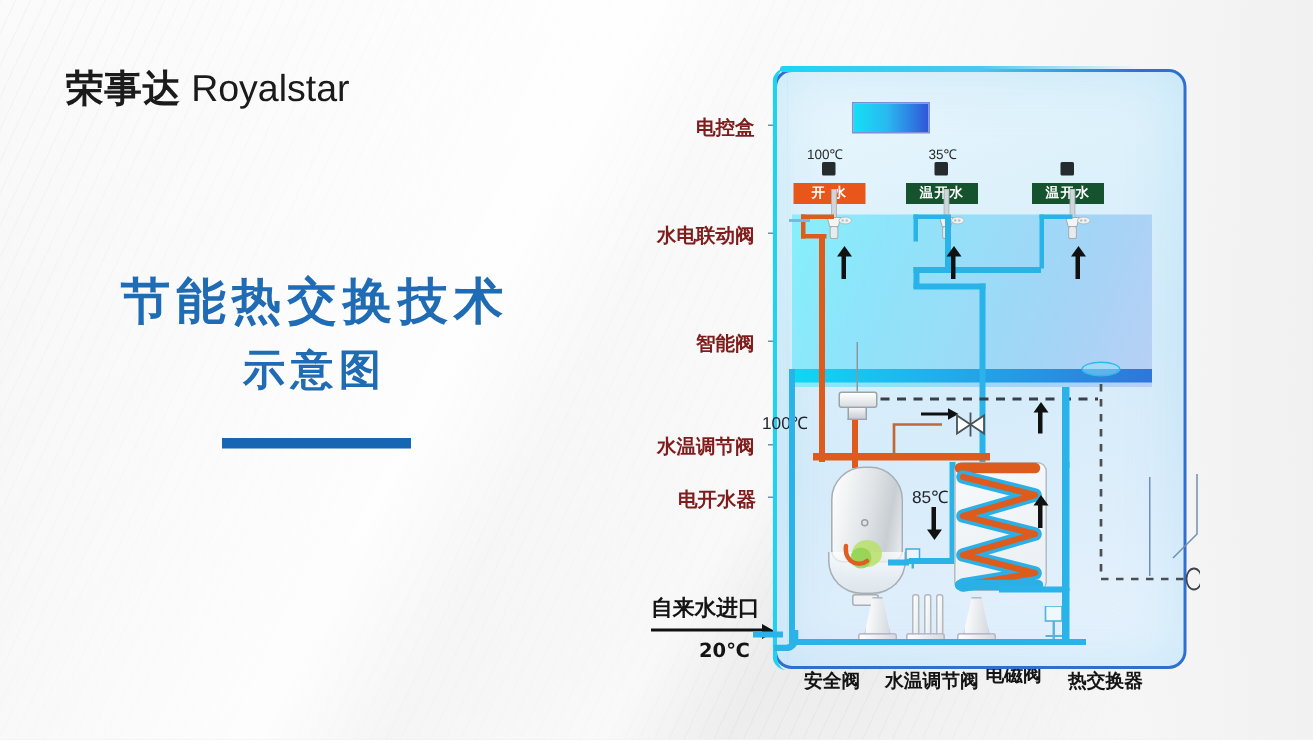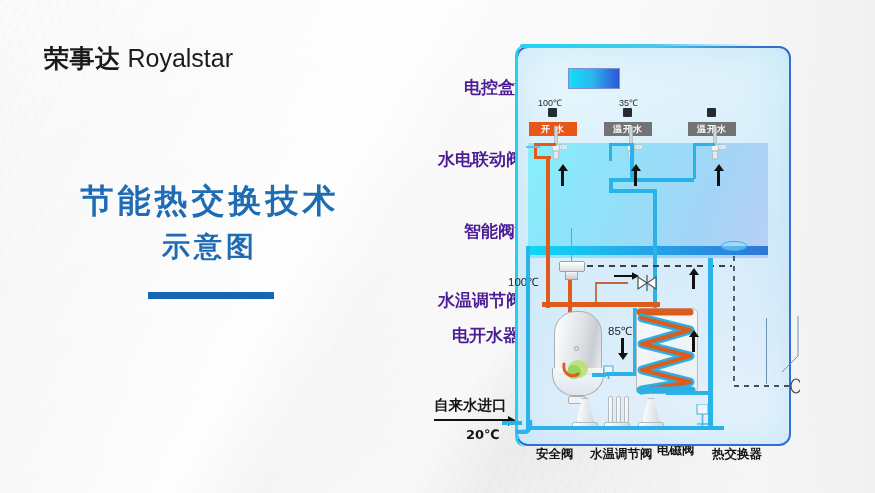--- a/index.html
+++ b/index.html
@@ -92,21 +92,21 @@
     background: rgba(150,225,250,.5);
   }
 
   
   .tap-tag {
     position: absolute; width: 48px; height: 14px; line-height: 14px;
     text-align: center; font-size: 9px; font-weight: 700; color: #ffffff;
     letter-spacing: 1px; font-family: "DejaVu Sans", sans-serif;
   }
   .tap-tag.hot  { background: #e8561a; }
-  .tap-tag.warm { background: #737373; }
+  .tap-tag.warm { background: #14532d; }
   .tap-temp {
     position: absolute; font-size: 9px; color: #2a2a2a; white-space: nowrap;
     font-family: "Liberation Sans", sans-serif;
   }
   .tap-led {
     position: absolute; width: 9px; height: 9px; background: #262b2e; border-radius: 1px;
   }
   .tap-body { position: absolute; width: 24px; height: 36px; }
 
   
@@ -177,21 +177,21 @@
     position: absolute; background: linear-gradient(95deg,#ffffff,#eceff1 45%,#d5dade);
     border: 1px solid #b4babf;
   }
   .rod {
     position: absolute; width: 5px; background: linear-gradient(95deg,#ffffff,#e6eaed);
     border: 1px solid #b4babf; border-radius: 2px 2px 0 0;
   }
 
   
   .lbl {
-    position: absolute; font-size: 17px; color: #4c1d95; white-space: nowrap;
+    position: absolute; font-size: 13px; color: #7f1d1d; white-space: nowrap;
     font-family: Liberation Mono, monospace; font-weight: 600;
   }
   .lead {
     position: absolute; height: 1px; background: #6f90b5;
   }
   .lead-v { position: absolute; width: 1px; background: #6f90b5; }
 
   .blbl {
     position: absolute; font-size: 12.5px; color: #141414; white-space: nowrap;
     font-family: "DejaVu Sans", "Liberation Sans", sans-serif; font-weight: 700;

